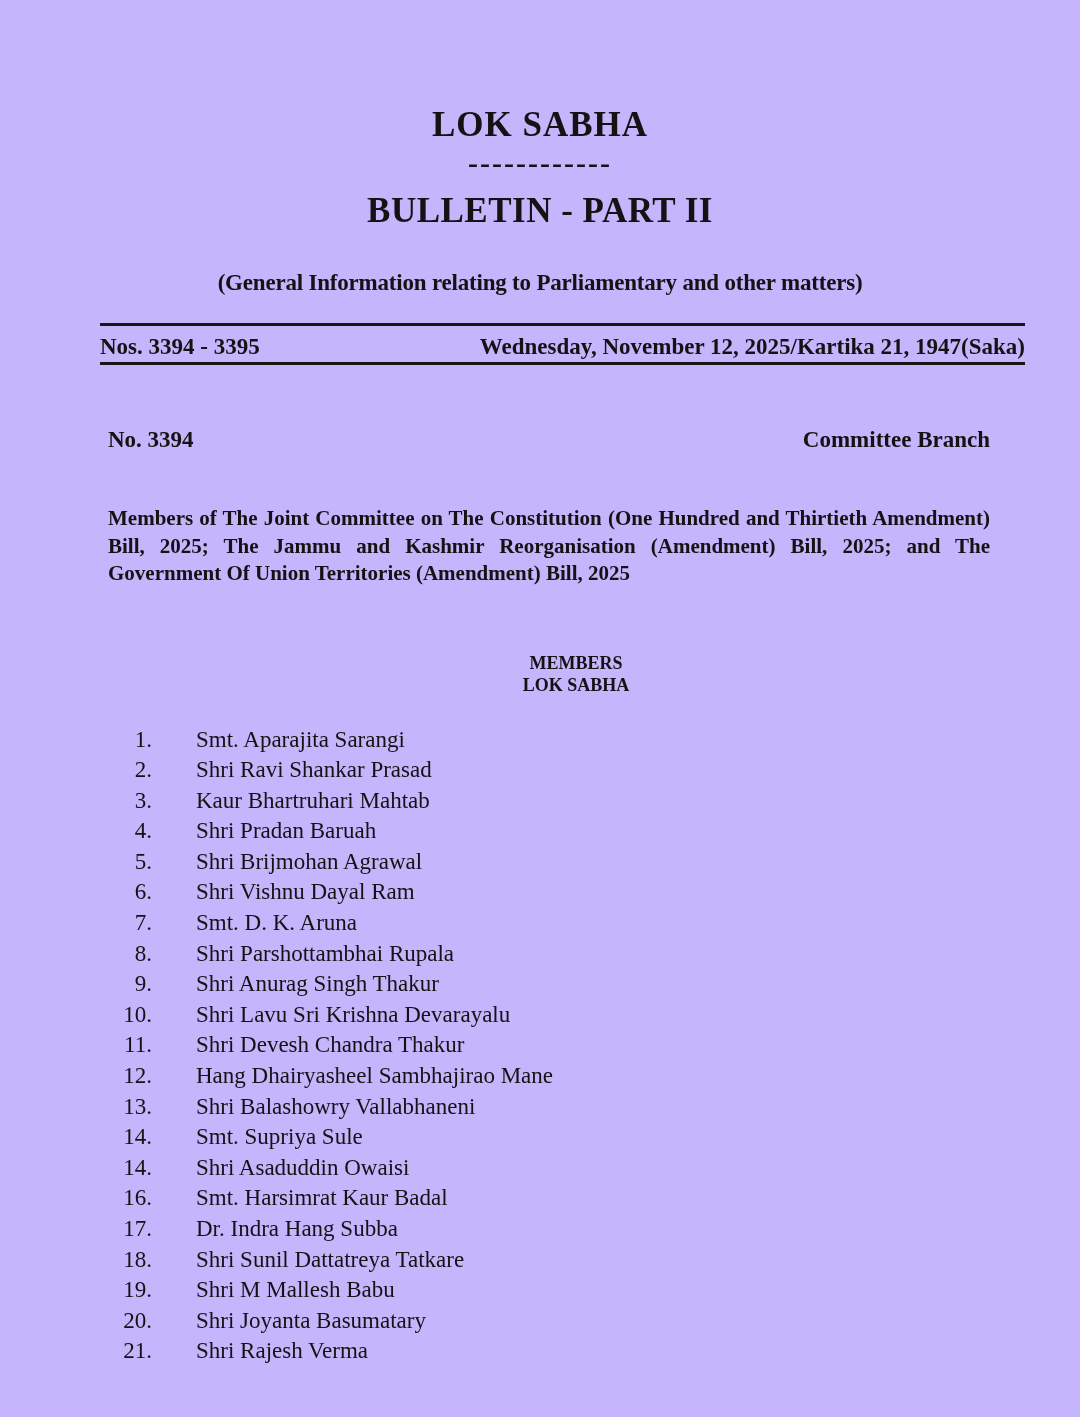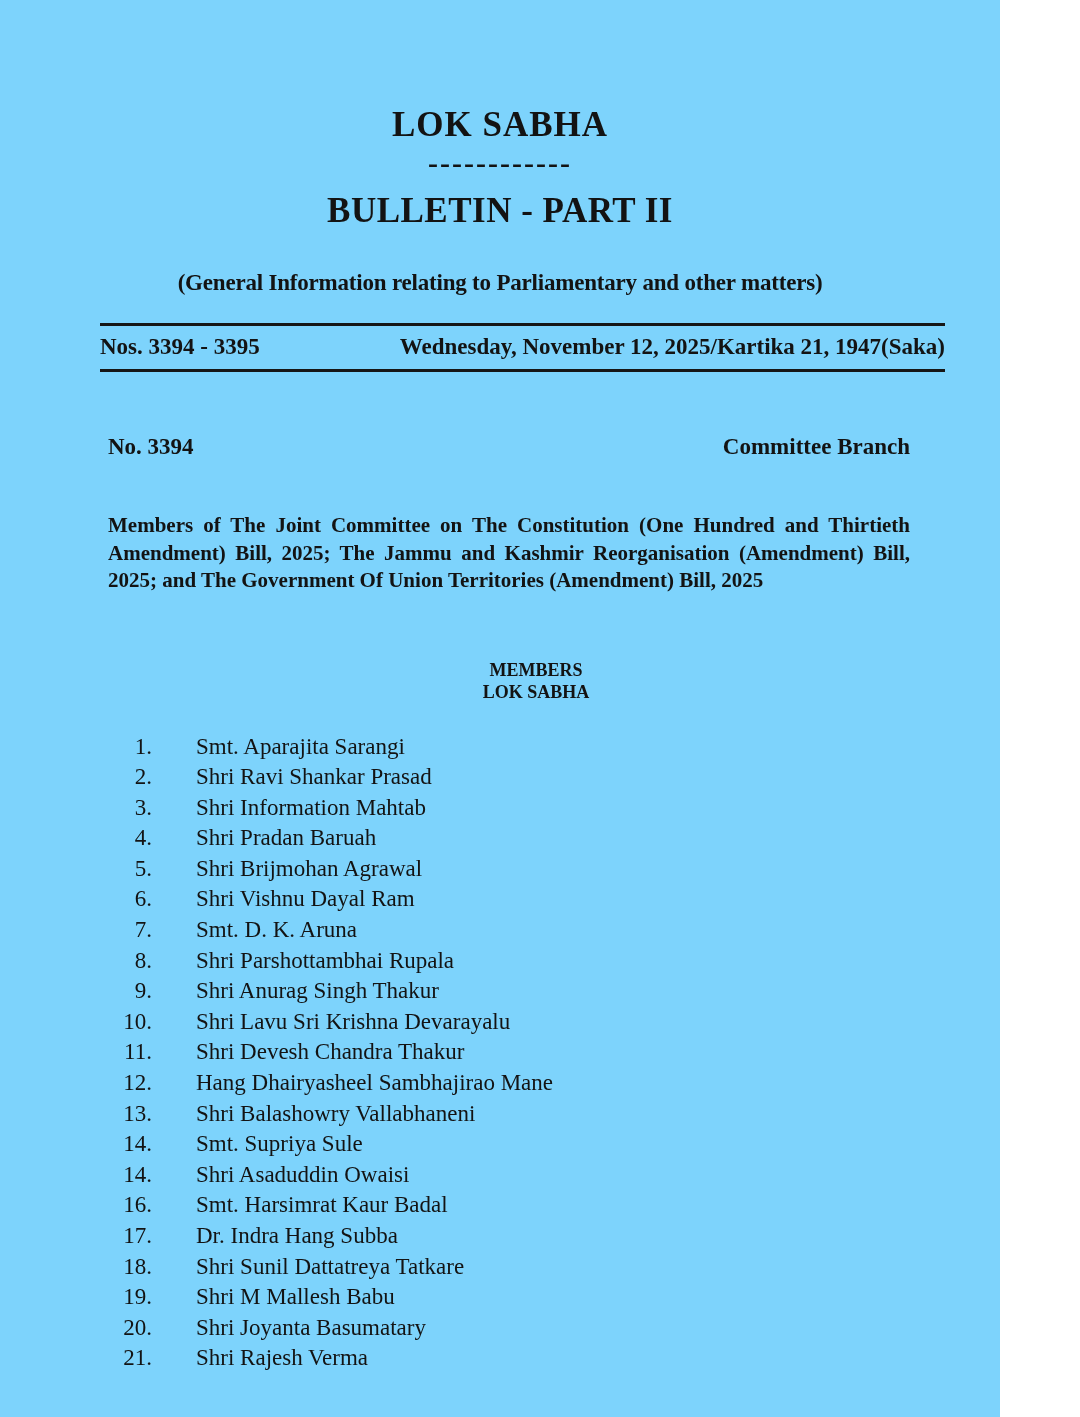--- a/index.html
+++ b/index.html
@@ -2,23 +2,23 @@
 <html><head>
 <meta charset="utf-8">
 <style>
   html, body {
     margin: 0;
     padding: 0;
     background: #ffffff;
   }
   .page {
     position: relative;
-    width: 1000px;
+    width: 1080px;
     height: 1417px;
-    background: #7dd3fc;
+    background: #c4b5fd;
     color: #131313;
     font-family: "Liberation Serif", "DejaVu Serif", serif;
     overflow: hidden;
   }
 
   
   .masthead {
     padding-top: 106px;
     text-align: center;
   }
@@ -47,21 +47,21 @@
     font-weight: bold;
     margin-top: 40px;
     letter-spacing: -0.2px;
   }
 
   
   .rule-band {
     margin: 27px 55px 0 100px; 
     border-top: 3px solid #161616;
     border-bottom: 3px solid #161616;
-    padding: 8px 0 9px 0;
+    padding: 8px 0 2px 0;
     display: flex;
     justify-content: space-between;
     align-items: baseline;
     font-size: 23px;
     font-weight: bold;
   }
 
   
   .entry-row {
     margin: 62px 90px 0 108px; 
@@ -144,21 +144,21 @@
       <li class="member-row">
         <span class="member-num">1.</span>
         <span class="member-name">Smt. Aparajita Sarangi</span>
       </li>
       <li class="member-row">
         <span class="member-num">2.</span>
         <span class="member-name">Shri Ravi Shankar Prasad</span>
       </li>
       <li class="member-row">
         <span class="member-num">3.</span>
-        <span class="member-name">Shri Information Mahtab</span>
+        <span class="member-name">Kaur Bhartruhari Mahtab</span>
       </li>
       <li class="member-row">
         <span class="member-num">4.</span>
         <span class="member-name">Shri Pradan Baruah</span>
       </li>
       <li class="member-row">
         <span class="member-num">5.</span>
         <span class="member-name">Shri Brijmohan Agrawal</span>
       </li>
       <li class="member-row">

